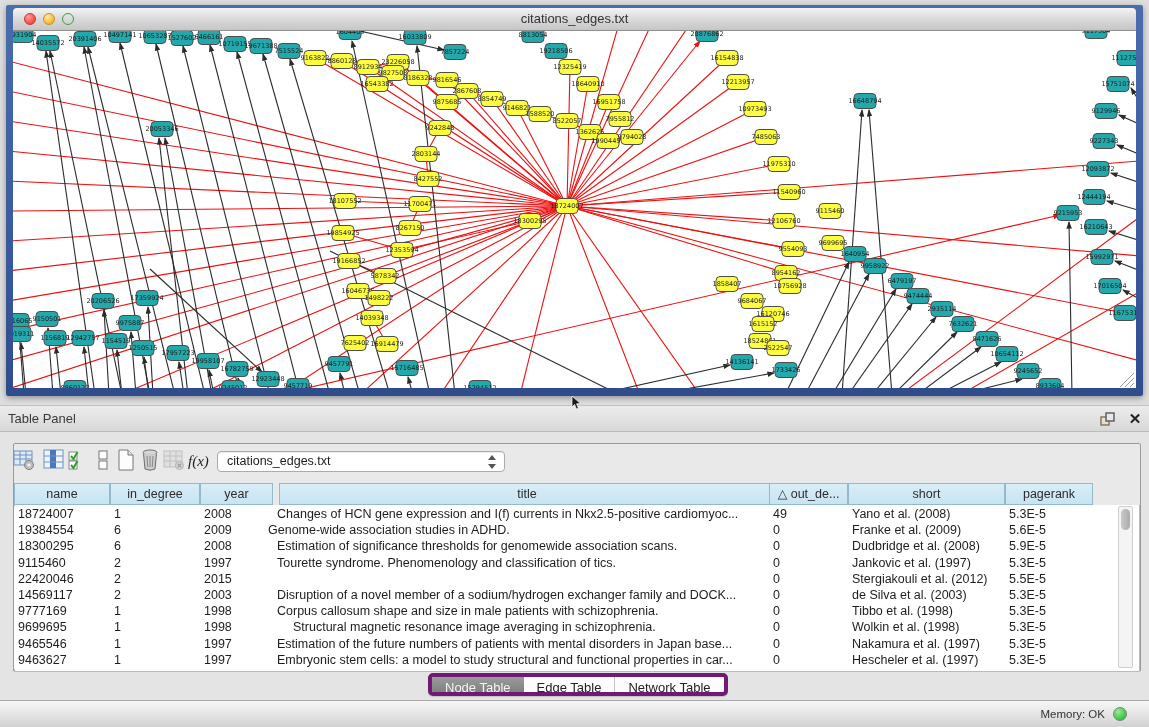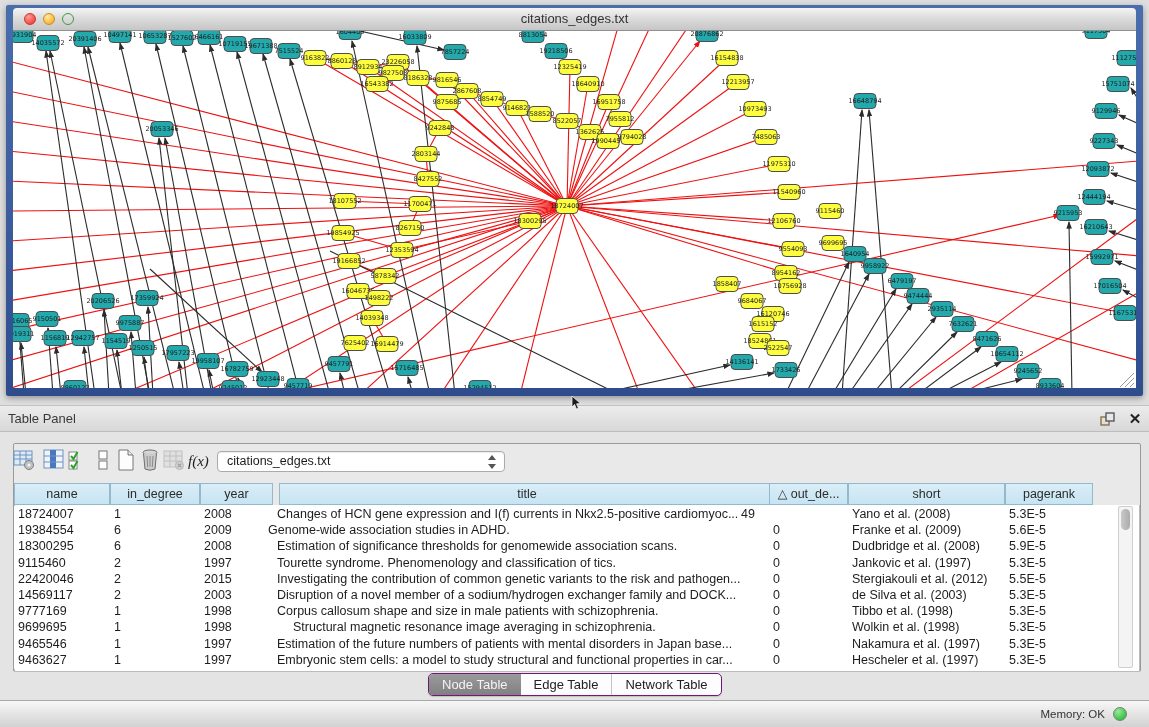--- a/index.html
+++ b/index.html
@@ -53,21 +53,21 @@
   .trow{position:relative;height:16.2px;cursor:default;}
   .trow span{position:absolute;top:0;font-size:12.5px;line-height:16px;color:#1d1d1d;
              white-space:nowrap;overflow:hidden;}
   .vscroll{position:absolute;left:1118px;top:506px;width:15px;height:162px;background:#f4f4f4;
            border:1px solid #cfcfcf;border-radius:2px;}
   .vthumb{position:absolute;left:2px;top:2px;width:9px;height:21px;background:linear-gradient(90deg,#c9c9c9,#ababab);
           border-radius:5px;cursor:grab;}
 
   
   .tabs{position:absolute;left:428px;top:673px;height:23px;display:flex;
-        border:1px solid #701a75;border-radius:5px;overflow:hidden;background:#fdfdfd;
+        border:4px solid #701a75;border-radius:5px;overflow:hidden;background:#fdfdfd;
         box-shadow:0 1px 1px rgba(0,0,0,.15);}
   .seg{padding:0 13px;font-size:13px;line-height:22px;color:#222;cursor:pointer;border-left:1px solid #c4c4c4;}
   .seg:first-child{border-left:none;}
   .seg.sel{background:linear-gradient(180deg,#9b9b9b,#808080);color:#f4f4f4;border-left:none;}
   .seg.sel + .seg{border-left:none;}
 
   
   .statusbar{position:absolute;left:0;top:700px;width:1149px;height:27px;
              background:linear-gradient(180deg,#f7f7f7,#d2d2d2);border-top:1px solid #a8a8a8;}
   .mem-label{position:absolute;right:44px;top:0;font-size:11.5px;line-height:26px;color:#333;}
@@ -800,21 +800,21 @@
       <div class="thead-cell" style="left: 848px; width: 157px;">short</div>
       <div class="thead-cell" style="left: 1005px; width: 88px;">pagerank</div>
     </div>
   <div class="tbody-bg"></div>
   <div id="tbody">
       <div class="trow">
         <span style="left: 4px; width: 88px;">18724007</span>
         <span style="left: 100px; width: 82px;">1</span>
         <span style="left: 190px; width: 65px;">2008</span>
         <span style="left: 263px; width: 488px;">Changes of HCN gene expression and I(f) currents in Nkx2.5-positive cardiomyoc...</span>
-        <span style="left: 727px; width: 71px;">49</span>
+        <span style="left: 759px; width: 71px;">49</span>
         <span style="left: 838px; width: 149px;">Yano et al. (2008)</span>
         <span style="left: 995px; width: 80px;">5.3E-5</span>
       </div>
       <div class="trow">
         <span style="left: 4px; width: 88px;">19384554</span>
         <span style="left: 100px; width: 82px;">6</span>
         <span style="left: 190px; width: 65px;">2009</span>
         <span style="left: 254px; width: 488px;">Genome-wide association studies in ADHD.</span>
         <span style="left: 759px; width: 71px;">0</span>
         <span style="left: 838px; width: 149px;">Franke et al. (2009)</span>
@@ -835,21 +835,20 @@
         <span style="left: 190px; width: 65px;">1997</span>
         <span style="left: 263px; width: 488px;">Tourette syndrome. Phenomenology and classification of tics.</span>
         <span style="left: 759px; width: 71px;">0</span>
         <span style="left: 838px; width: 149px;">Jankovic et al. (1997)</span>
         <span style="left: 995px; width: 80px;">5.3E-5</span>
       </div>
       <div class="trow">
         <span style="left: 4px; width: 88px;">22420046</span>
         <span style="left: 100px; width: 82px;">2</span>
         <span style="left: 190px; width: 65px;">2015</span>
-        <span style="left: 263px; width: 488px;">Investigating the contribution of common genetic variants to the risk and pathogen...</span>
         <span style="left: 759px; width: 71px;">0</span>
         <span style="left: 838px; width: 149px;">Stergiakouli et al. (2012)</span>
         <span style="left: 995px; width: 80px;">5.5E-5</span>
       </div>
       <div class="trow">
         <span style="left: 4px; width: 88px;">14569117</span>
         <span style="left: 100px; width: 82px;">2</span>
         <span style="left: 190px; width: 65px;">2003</span>
         <span style="left: 263px; width: 488px;">Disruption of a novel member of a sodium/hydrogen exchanger family and DOCK...</span>
         <span style="left: 759px; width: 71px;">0</span>

